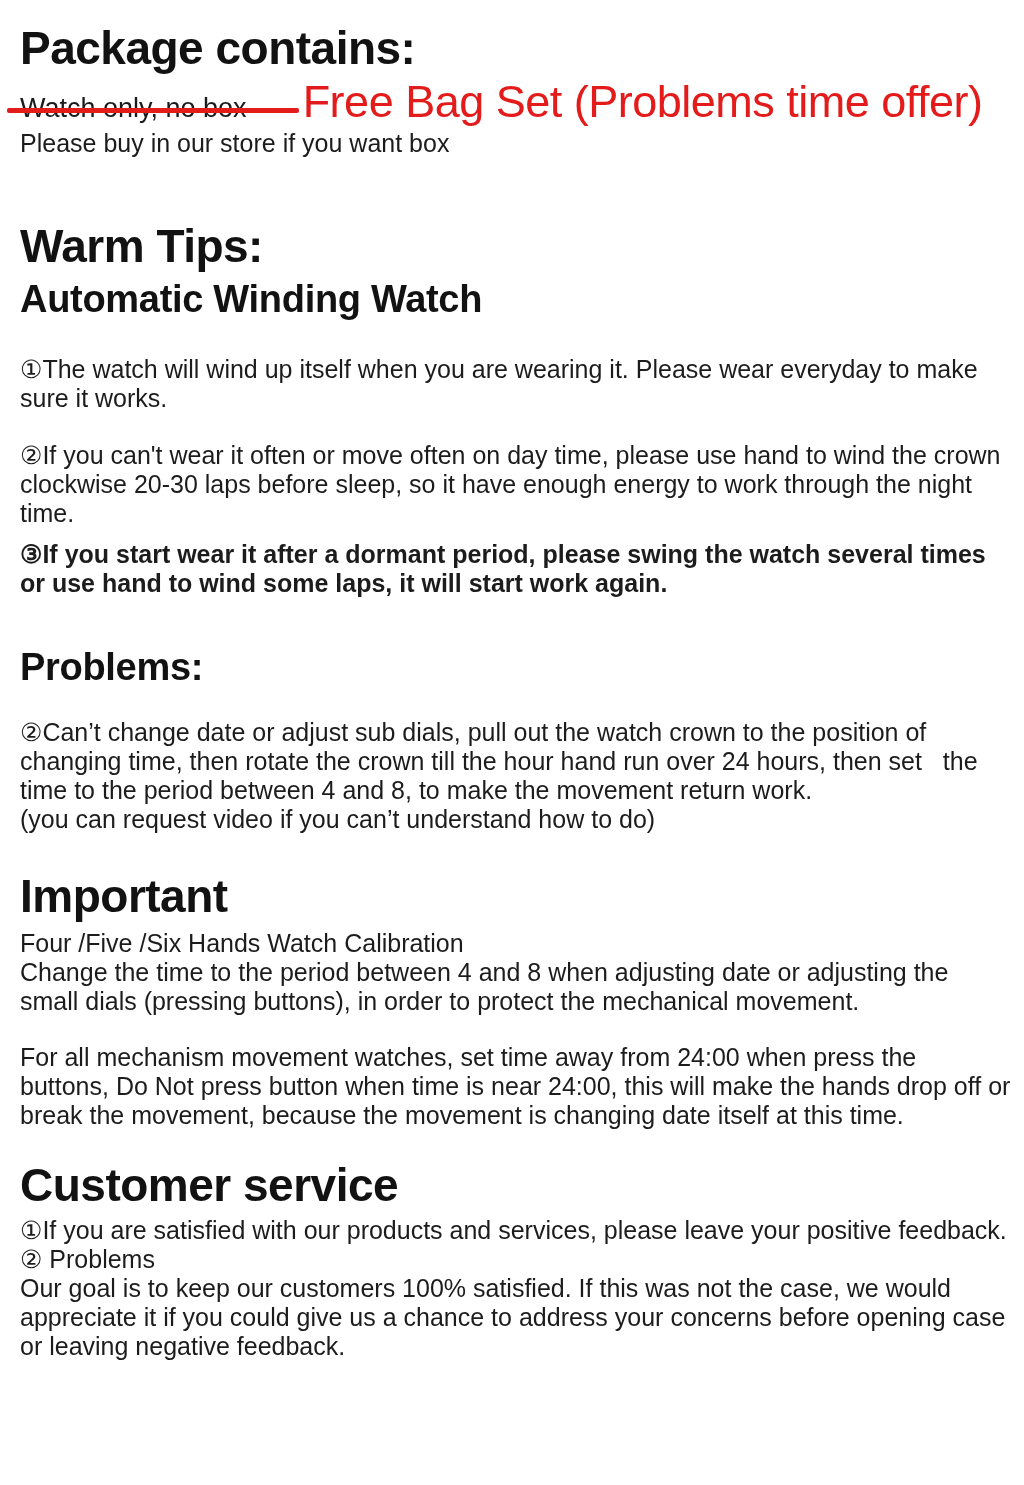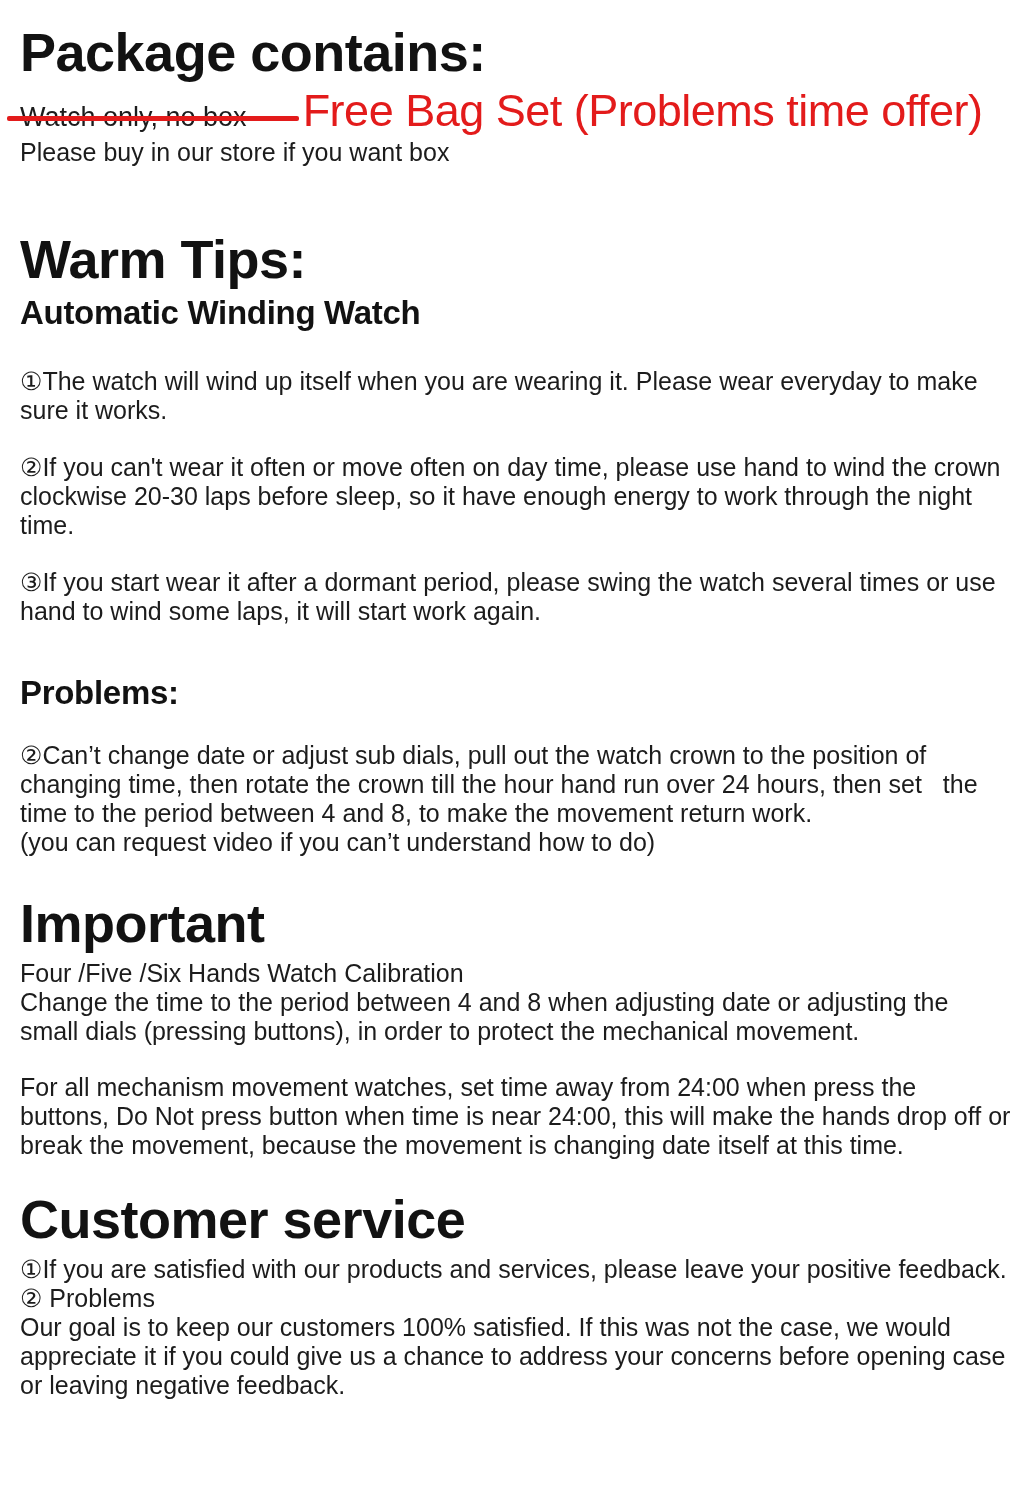--- a/index.html
+++ b/index.html
@@ -12,29 +12,29 @@
     overflow: hidden;
   }
   .page {
     box-sizing: border-box;
     width: 1024px;
     height: 1485px;
     padding: 24px 12px 0 20px;
   }
   
   .h1 {
-    font-size: 54px;
+    font-size: 46px;
     font-weight: 700;
     letter-spacing: -0.5px;
     line-height: 1.05;
     color: #121212;
     margin: 0;
   }
   .h2 {
-    font-size: 33px;
+    font-size: 38px;
     font-weight: 700;
     letter-spacing: -0.3px;
     line-height: 1.05;
     color: #121212;
     margin: 0;
   }
   
   .p {
     font-size: 25px;
     line-height: 29px;
@@ -71,21 +71,21 @@
     line-height: 1.0;
     color: #e31b1b;
     letter-spacing: -0.5px;
   }
   .note { margin-top: 5px; }
   
   .warm-title     { margin-top: 64px; }
   .warm-subtitle  { margin-top: 9px; }
   .warm-p1        { margin-top: 36px; }
   .warm-p2        { margin-top: 28px; }
-  .warm-p3        { margin-top: 28px; }
+  .warm-p3        { margin-top: 12px; font-weight: bold; }
   .problems-title { margin-top: 50px; }
   .problems-p1    { margin-top: 45px; }
   .problems-p2    { margin-top: 30px; }
   .important-title{ margin-top: 38px; }
   .important-l1   { margin-top: 8px; }
   .important-l3   { margin-top: 27px; }
   .cs-title       { margin-top: 31px; }
   .cs-p1          { margin-top: 7px; }
 </style>
 </head>

